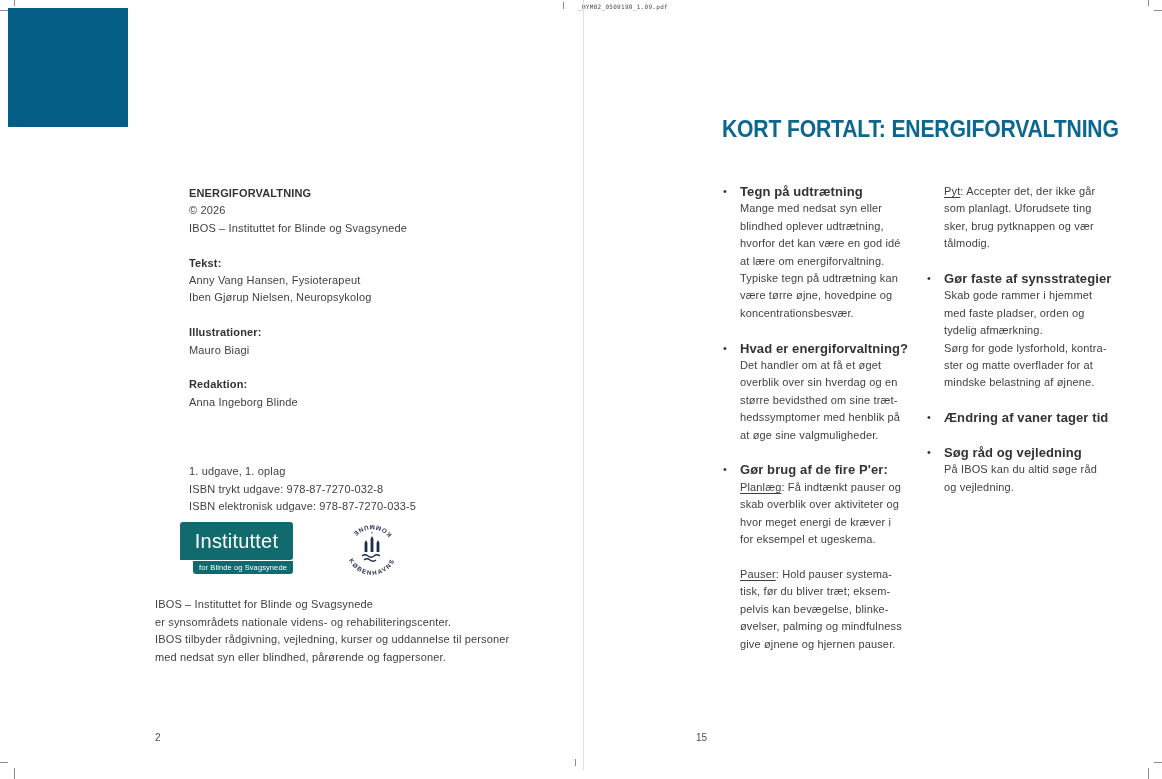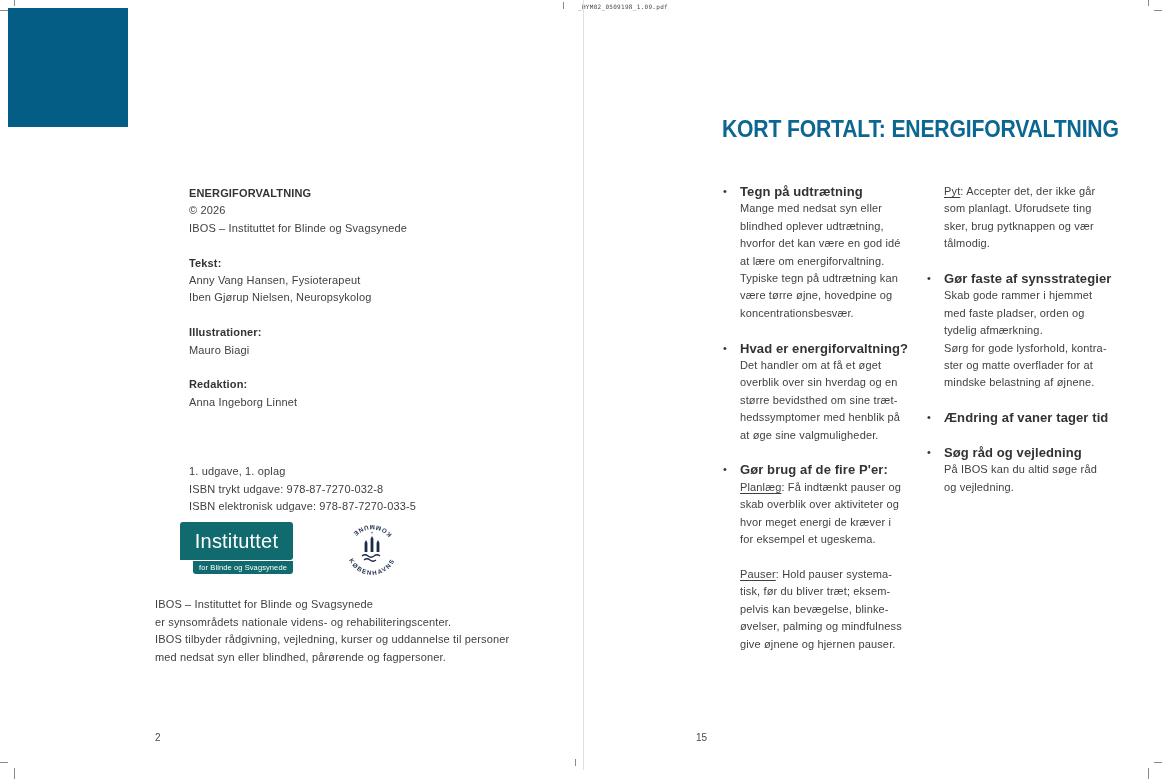--- a/index.html
+++ b/index.html
@@ -84,21 +84,21 @@
     <div class="ln">IBOS – Instituttet for Blinde og Svagsynede</div>
     <div class="sp"></div>
     <div class="ln bold">Tekst:</div>
     <div class="ln">Anny Vang Hansen, Fysioterapeut
 Iben Gjørup Nielsen, Neuropsykolog</div>
     <div class="sp"></div>
     <div class="ln bold">Illustrationer:</div>
     <div class="ln">Mauro Biagi</div>
     <div class="sp"></div>
     <div class="ln bold">Redaktion:</div>
-    <div class="ln">Anna Ingeborg Linnet</div>
+    <div class="ln">Anna Ingeborg Blinde</div>
     <div class="sp3"></div>
     <div class="ln">1. udgave, 1. oplag
 ISBN trykt udgave: 978-87-7270-032-8
 ISBN elektronisk udgave: 978-87-7270-033-5</div>
 
     <div class="logos-row">
       <div class="ibos-logo">
         <div class="ibos-main">Instituttet</div>
         <div class="ibos-sub">for Blinde og Svagsynede</div>
       </div>

